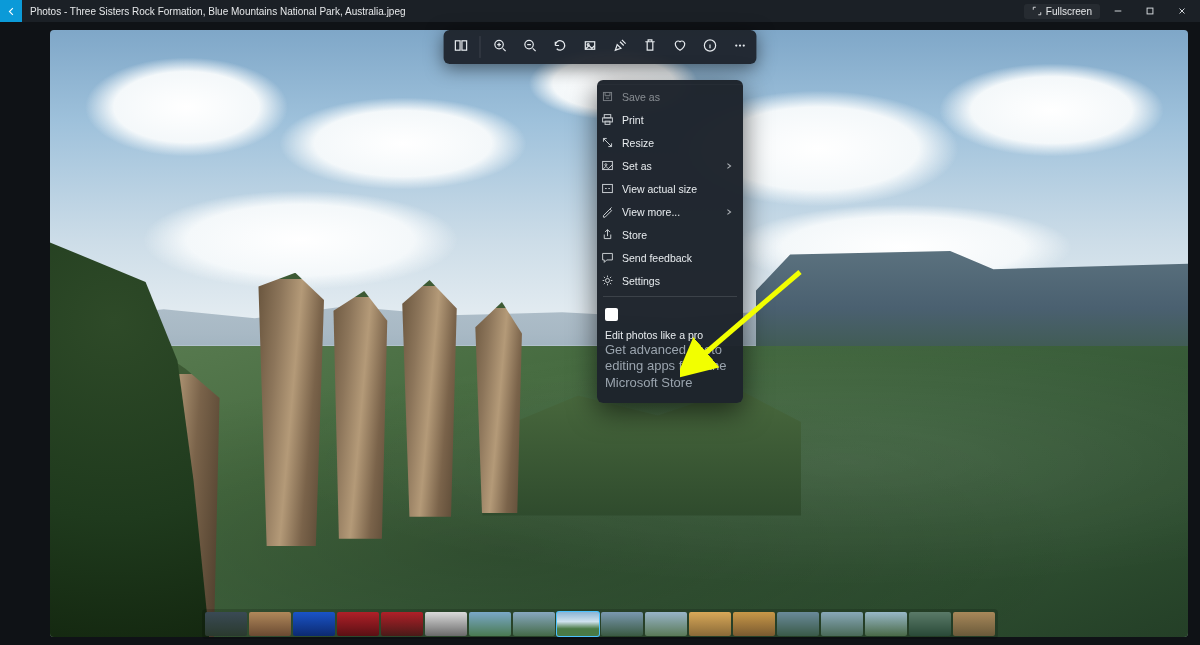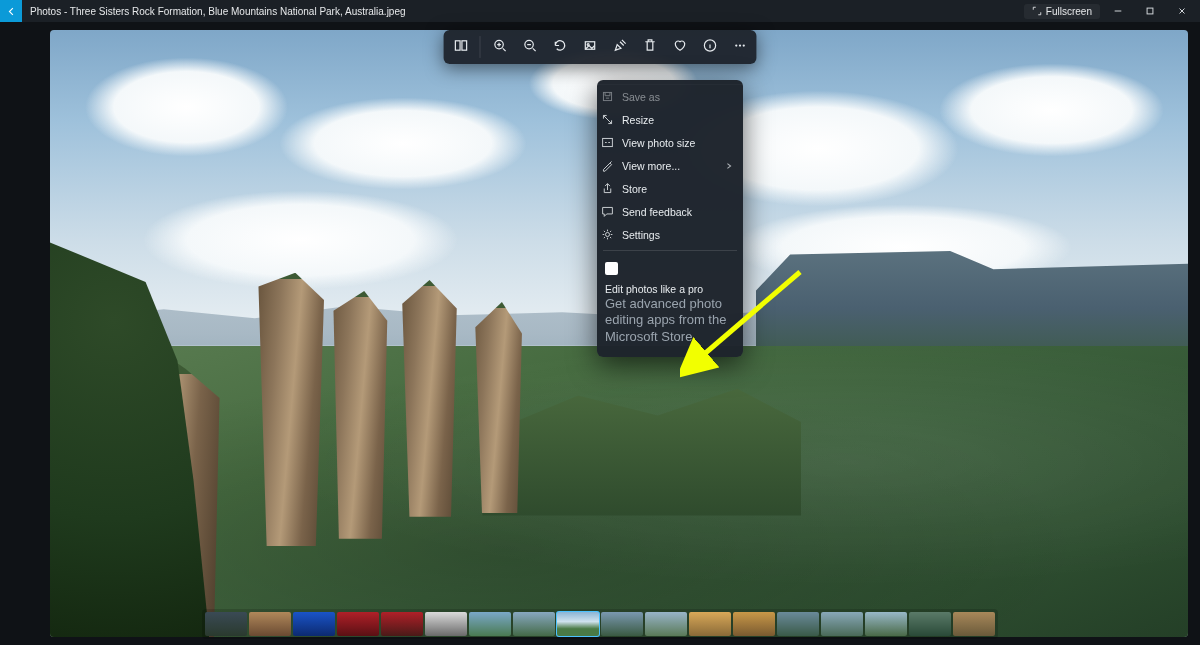--- a/index.html
+++ b/index.html
@@ -186,33 +186,56 @@
           <svg viewBox="0 0 16 16" stroke="#e8ecef" stroke-width="1.2" fill="none">
             <rect x="3" y="3" width="10" height="10"></rect>
             <path d="M5 3v4h6V3M6 10h4"></path>
           </svg>
         </span>
         <span class="mi-label">Save as</span>
       </div>
       <div class="menu-item">
         <span class="mi-icon">
           <svg viewBox="0 0 16 16" stroke="#e8ecef" stroke-width="1.2" fill="none">
+            <rect x="4" y="2" width="8" height="4"></rect>
+            <rect x="2" y="6" width="12" height="5"></rect>
+            <rect x="5" y="10" width="6" height="4"></rect>
+          </svg>
+        </span>
+        <span class="mi-label">Print</span>
+      </div>
+      <div class="menu-item">
+        <span class="mi-icon">
+          <svg viewBox="0 0 16 16" stroke="#e8ecef" stroke-width="1.2" fill="none">
             <path d="M3 3h4M3 3v4M13 13H9M13 13V9M3 3l10 10"></path>
           </svg>
         </span>
         <span class="mi-label">Resize</span>
+      </div>
+      <div class="menu-item">
+        <span class="mi-icon">
+          <svg viewBox="0 0 16 16" stroke="#e8ecef" stroke-width="1.2" fill="none">
+            <rect x="2" y="3" width="12" height="10"></rect>
+            <circle cx="6" cy="7" r="1.2"></circle>
+            <path d="M2 13l4-4 3 3 5-5"></path>
+          </svg>
+        </span>
+        <span class="mi-label">Set as</span>
+        <span class="chev"><svg viewBox="0 0 10 10" width="8" height="8" stroke="#e8ecef" stroke-width="1.3" fill="none">
+            <path d="M3 2l4 3-4 3"></path>
+          </svg></span>
       </div>
       <div class="menu-item">
         <span class="mi-icon">
           <svg viewBox="0 0 16 16" stroke="#e8ecef" stroke-width="1.2" fill="none">
             <rect x="2" y="3" width="12" height="10"></rect>
             <path d="M5 8h2M9 8h2"></path>
           </svg>
         </span>
-        <span class="mi-label">View photo size</span>
+        <span class="mi-label">View actual size</span>
       </div>
       <div class="menu-item">
         <span class="mi-icon">
           <svg viewBox="0 0 16 16" stroke="#e8ecef" stroke-width="1.2" fill="none">
             <path d="M3 13l8-8 2 2-8 8H3v-2zM11 5l2-2"></path>
           </svg>
         </span>
         <span class="mi-label">View more...</span>
         <span class="chev"><svg viewBox="0 0 10 10" width="8" height="8" stroke="#e8ecef" stroke-width="1.3" fill="none">
             <path d="M3 2l4 3-4 3"></path>

